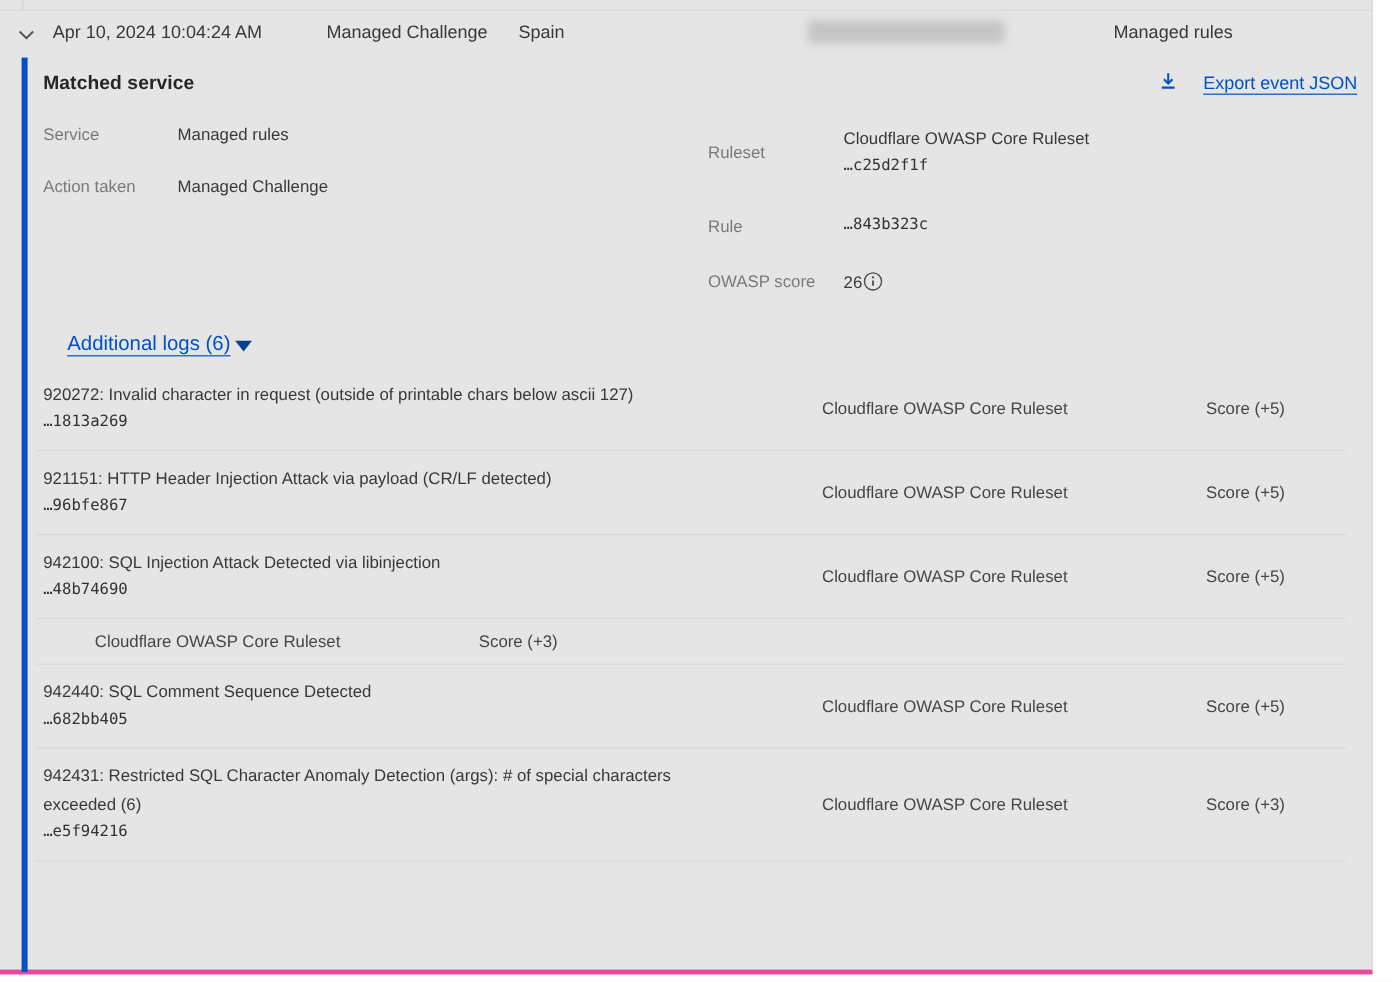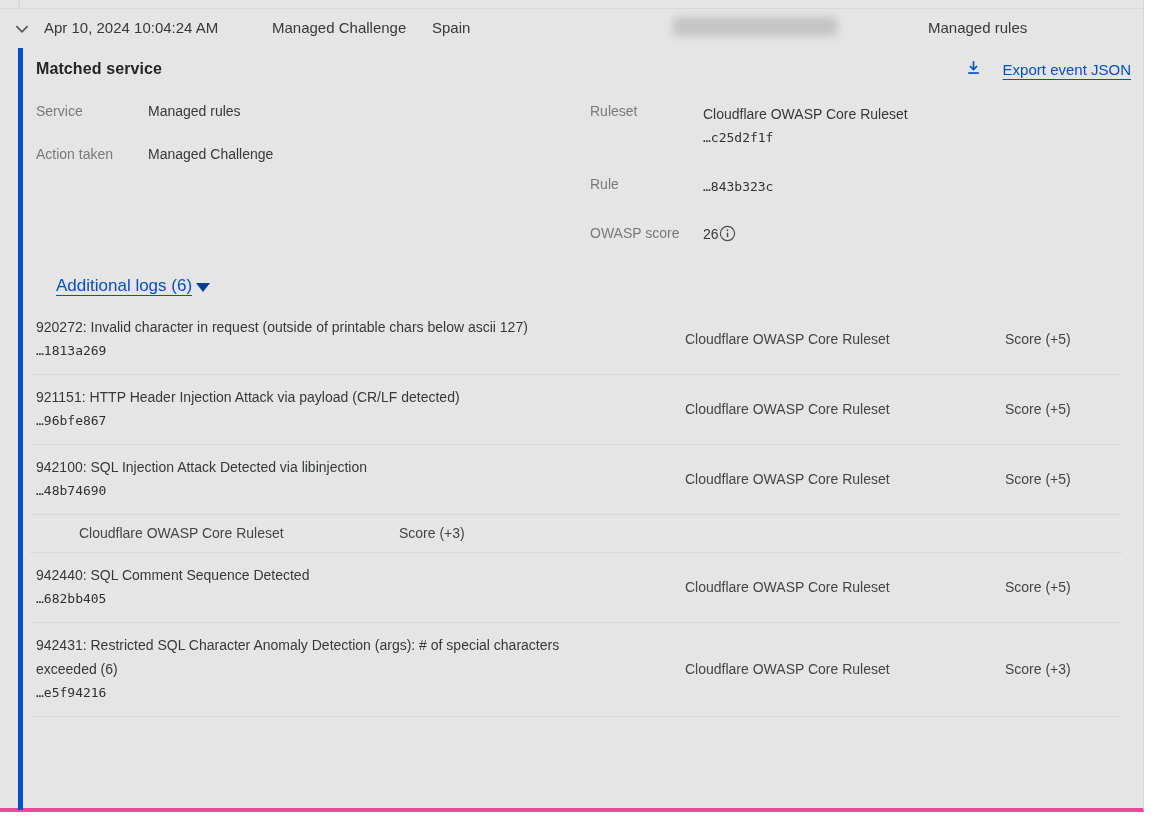--- a/index.html
+++ b/index.html
@@ -64,21 +64,21 @@
   a.export-link .export-text { text-decoration: underline; text-underline-offset: 4px; }
   
   .fields { display: flex; margin-top: 23px; }
   .fields-left  { width: 554px; flex: 0 0 554px; }
   .fields-right { flex: 1; }
   .field-row { display: flex; margin-bottom: 24px; }
   .field-label { color: #797979; font-size: 14px; line-height: 19px; }
   .fields-left  .field-label { width: 112px; flex: 0 0 112px; }
   .fields-right .field-label { width: 113px; flex: 0 0 113px; }
   .field-value { color: #36393a; font-size: 14px; line-height: 19px; }
-  .group { margin-bottom: 25px; }
+  .group { margin-bottom: 25px; align-items: center; }
   .group .field-value { line-height: 24px; max-width: 240px; }
   .hash {
     font-family: "DejaVu Sans Mono", monospace;
     font-size: 13px; color: #313131; line-height: 24px;
   }
   .owasp-val { display: inline-flex; align-items: center; font-size: 14px; color: #36393a; }
   .info-icon { display: inline-block; width: 17px; height: 17px; cursor: pointer; }
   
   .logs-link-row { margin-top: 9px; display: flex; align-items: center; }
   a.logs-link {

